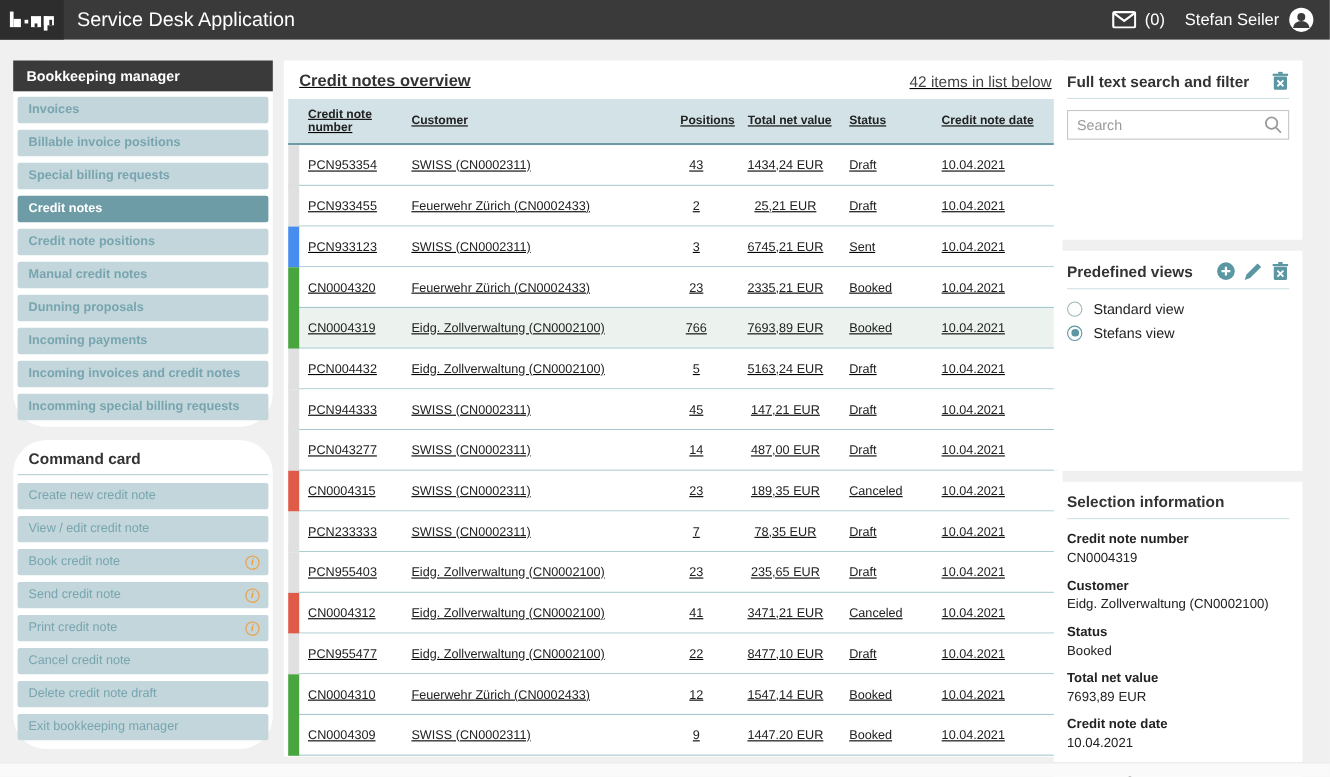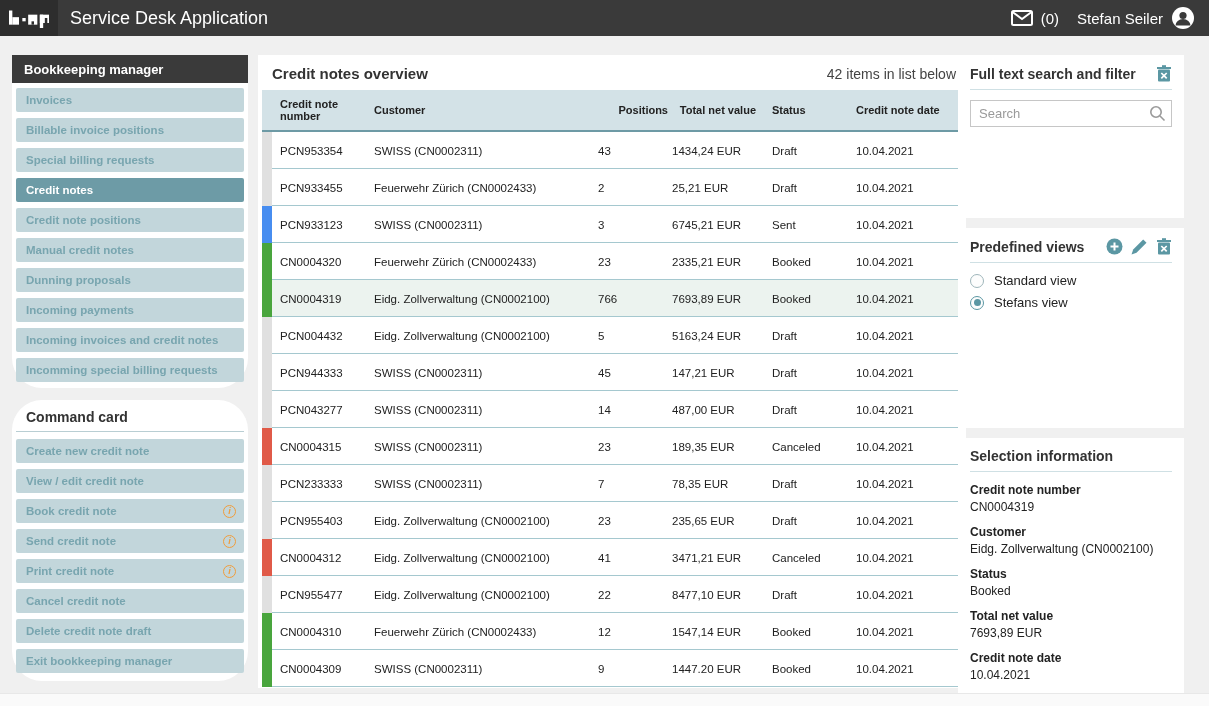--- a/index.html
+++ b/index.html
@@ -19,42 +19,42 @@
 
   
   .sb-header { height:28px; background:var(--topbar_bg,#3a3a3a); color:#fff; font-weight:bold; font-size:13px; display:flex; align-items:center; padding-left:12px; }
   .sb-items { padding:5px 4px 6px 4px; display:flex; flex-direction:column; gap:6px; }
   .menu-item { height:24px; background:var(--menu_item_bg,#c2d6db); color:var(--menu_item_text,#78a5af); font-size:11.5px; font-weight:bold; display:flex; align-items:center; padding-left:10px; border-radius:2px; cursor:pointer; }
   .menu-item.active { background:var(--active_item_bg,#6d9ba6); color:#fff; }
 
   
   .cc-title { font-size:14px; font-weight:bold; color:#333; padding:9px 4px 6px 10px; margin:0 4px; border-bottom:1px solid #b9ced3; }
   .cc-items { padding:7px 4px 8px 4px; display:flex; flex-direction:column; gap:6px; }
-  .cmd-btn { height:24px; background:var(--menu_item_bg,#c2d6db); color:var(--menu_item_text,#78a5af); font-size:11.5px; font-weight:bold; display:flex; align-items:center; padding:0 8px 0 10px; border-radius:2px; cursor:pointer; }
+  .cmd-btn { height:24px; background:var(--menu_item_bg,#c2d6db); color:var(--menu_item_text,#78a5af); font-size:11.5px; font-weight:normal; display:flex; align-items:center; padding:0 8px 0 10px; border-radius:2px; cursor:pointer; }
   .cmd-btn .spacer { flex:1; }
   .info-icon { width:13px; height:13px; border:1.5px solid var(--info_orange,#f09d3d); border-radius:50%; color:var(--info_orange,#f09d3d); font-size:9px; font-weight:bold; display:flex; align-items:center; justify-content:center; font-style:italic; }
   .info-icon::after { content:"i"; }
 
   
-  .main-card { position:absolute; left:258px; top:55px; width:708px; height:633px; background:#fff; }
+  .main-card { position:absolute; left:258px; top:55px; width:708px; height:633px; background:#fff;text-decoration:underline; }
   .main-head { display:flex; align-items:center; padding:10px 10px 8px 14px; }
   .main-title { font-size:15px; font-weight:bold; color:#333; }
   .items-count { margin-left:auto; font-size:14px; color:#444; }
   .tbl { margin:0 4px; }
   .thead { display:grid; grid-template-columns:10px 100px 1fr 74px 88px 84px 120px; background:var(--table_header_bg,#d3e2e7); height:42px; align-items:center; border-bottom:2px solid #6d9aa5; font-size:11px; font-weight:bold; color:#222; }
   .thead .h { padding:0 2px; }
   .h-num { padding-left:8px !important; }
   .h-pos, .h-total { text-align:right; }
   .h-status, .h-date { padding-left:14px !important; }
   .trow { display:grid; grid-template-columns:10px 100px 1fr 74px 88px 84px 120px; height:37px; align-items:center; border-bottom:1px solid var(--row_border,#a5c8cf); font-size:11.5px; color:#222; background:#fff; cursor:pointer; }
   .trow.selected { background:var(--selected_row_bg,#ecf3ef); }
   .strip { width:10px; height:37px; display:block; }
   .cell { padding:0 2px; white-space:nowrap; overflow:hidden; }
   .c-num { padding-left:8px; }
-  .c-pos, .c-total { text-align:left; }
+  .c-pos, .c-total { text-align:center; }
   .c-status, .c-date { padding-left:14px; }
 
   
   .right-col { position:absolute; left:958px; top:55px; width:226px; display:flex; flex-direction:column; gap:10px; }
   .panel { background:#fff; padding:10px 12px; }
   .panel-head { display:flex; align-items:center; padding-bottom:7px; border-bottom:1px solid #cfe0e4; }
   .panel-title { font-size:14px; font-weight:bold; color:#333; }
   .panel-icons { margin-left:auto; display:flex; align-items:center; gap:8px; }
   .panel-icons svg { cursor:pointer; }
 

